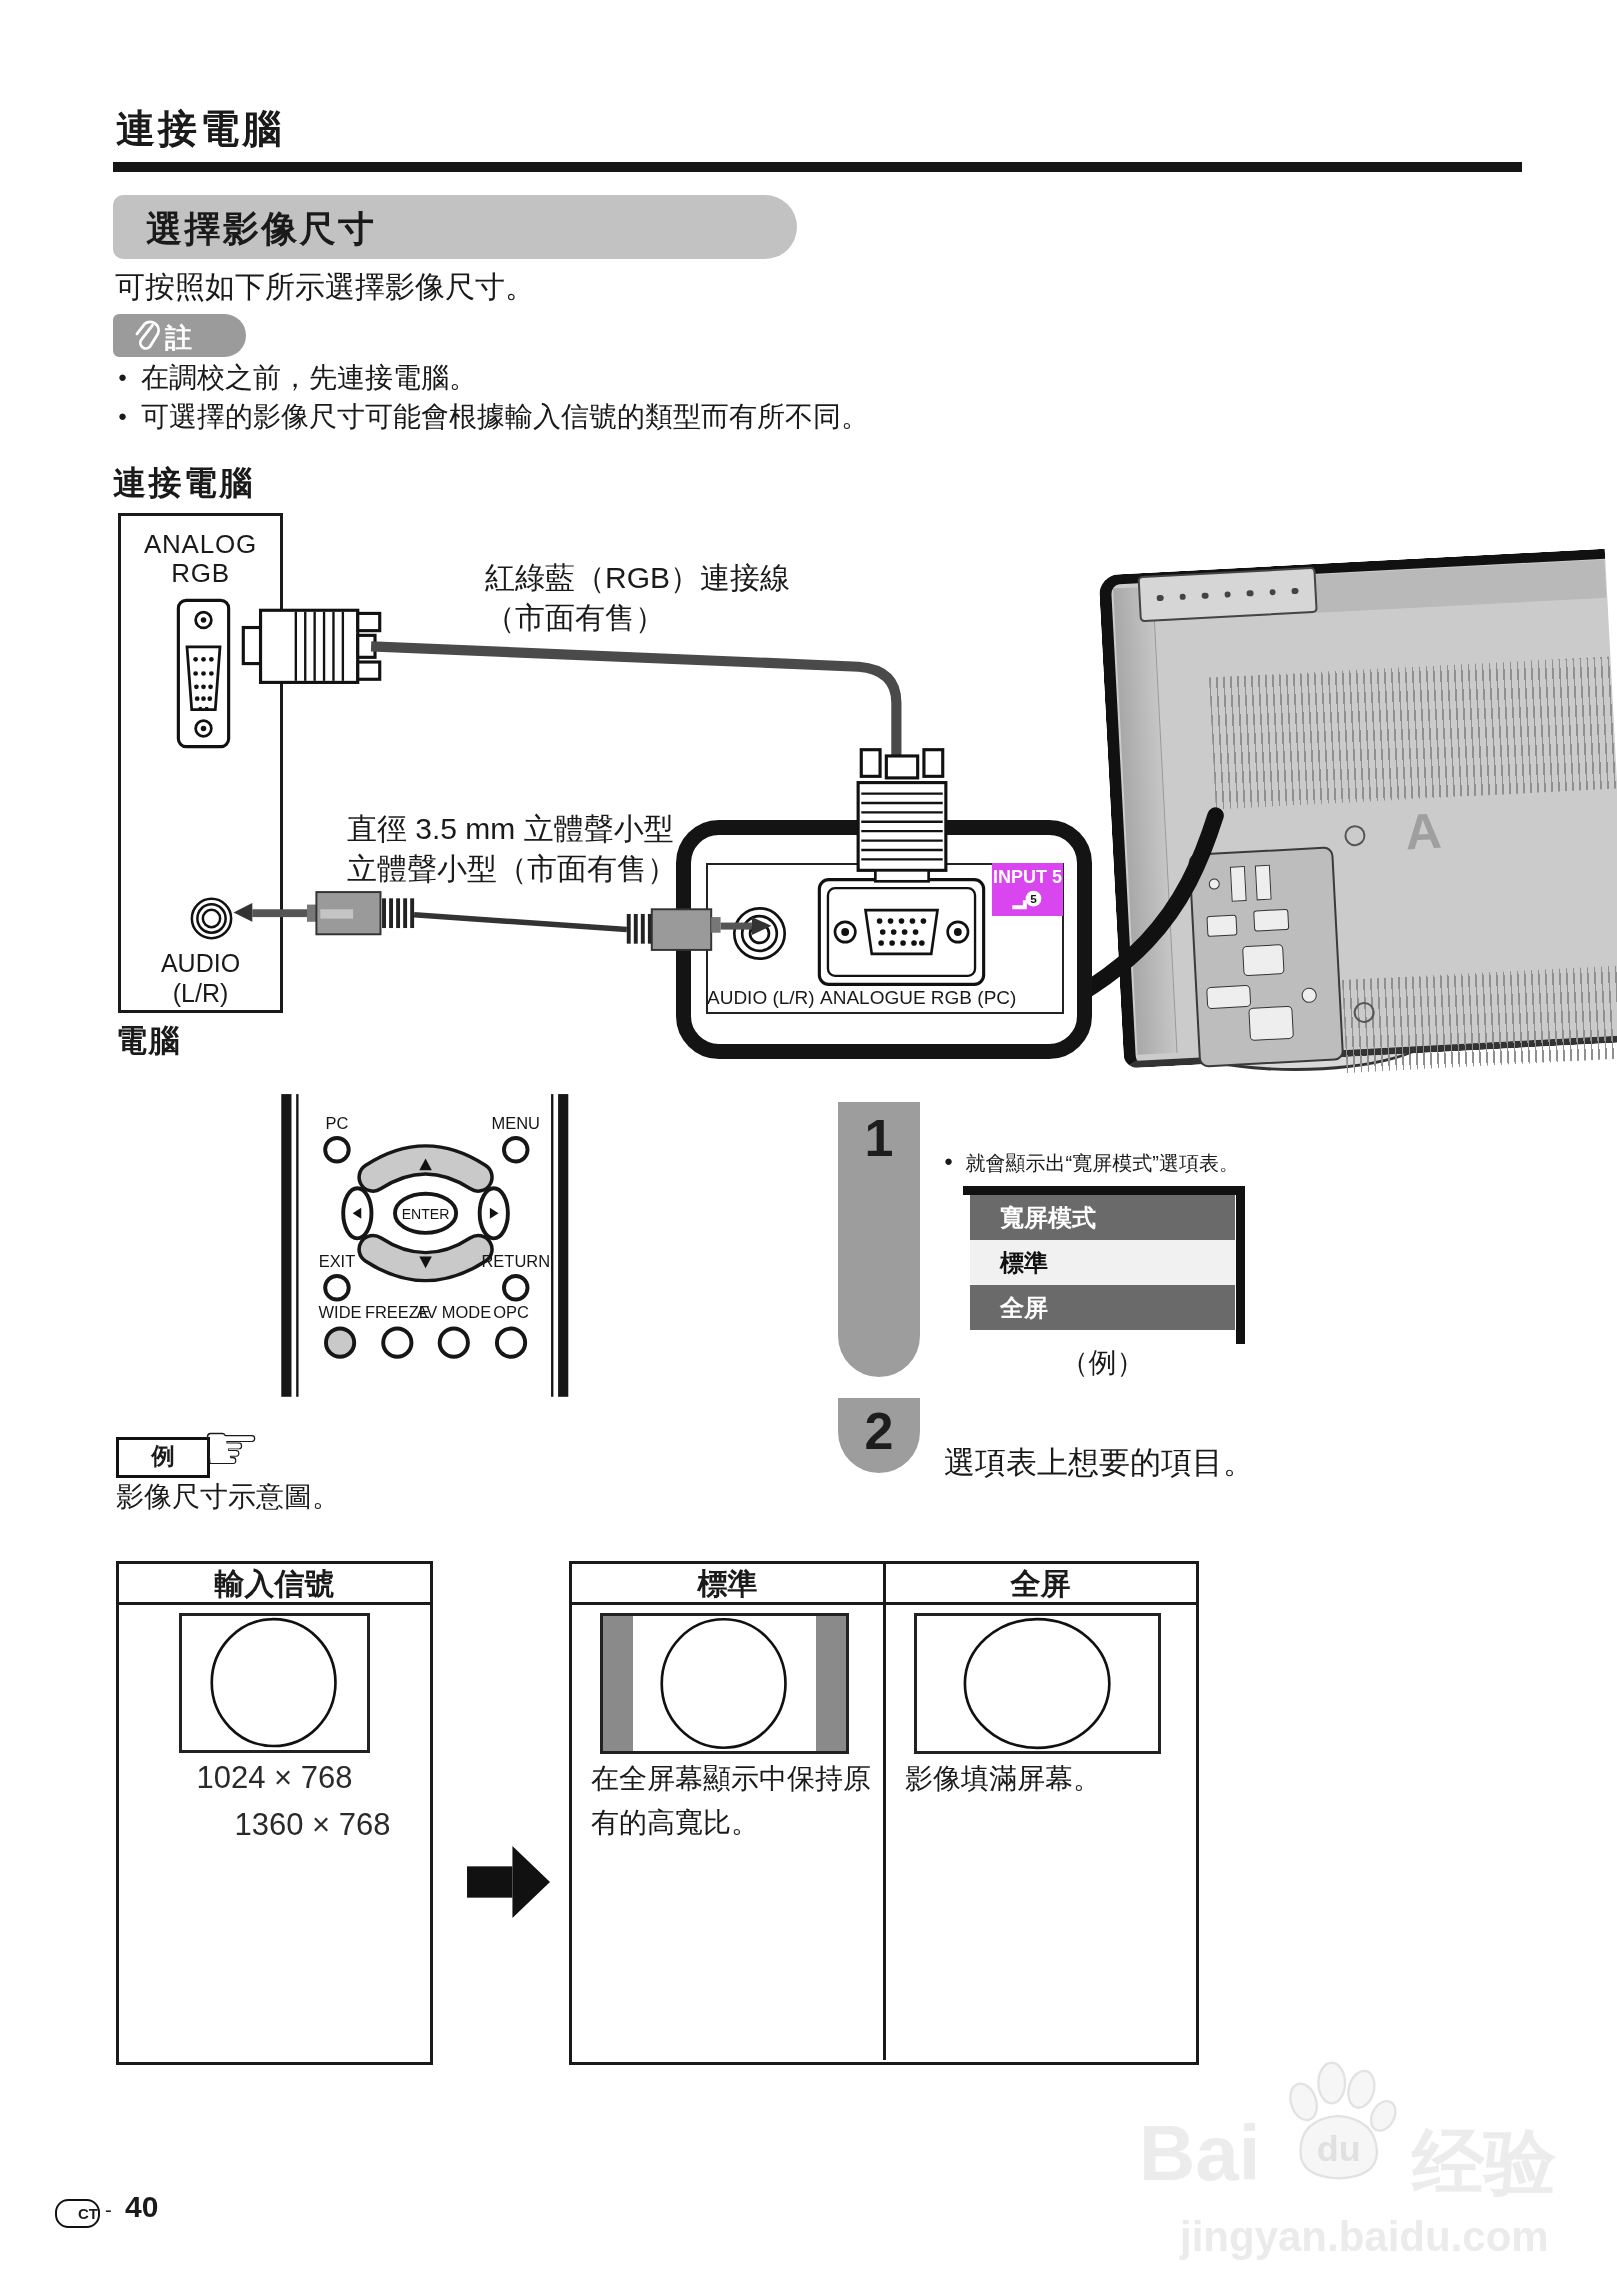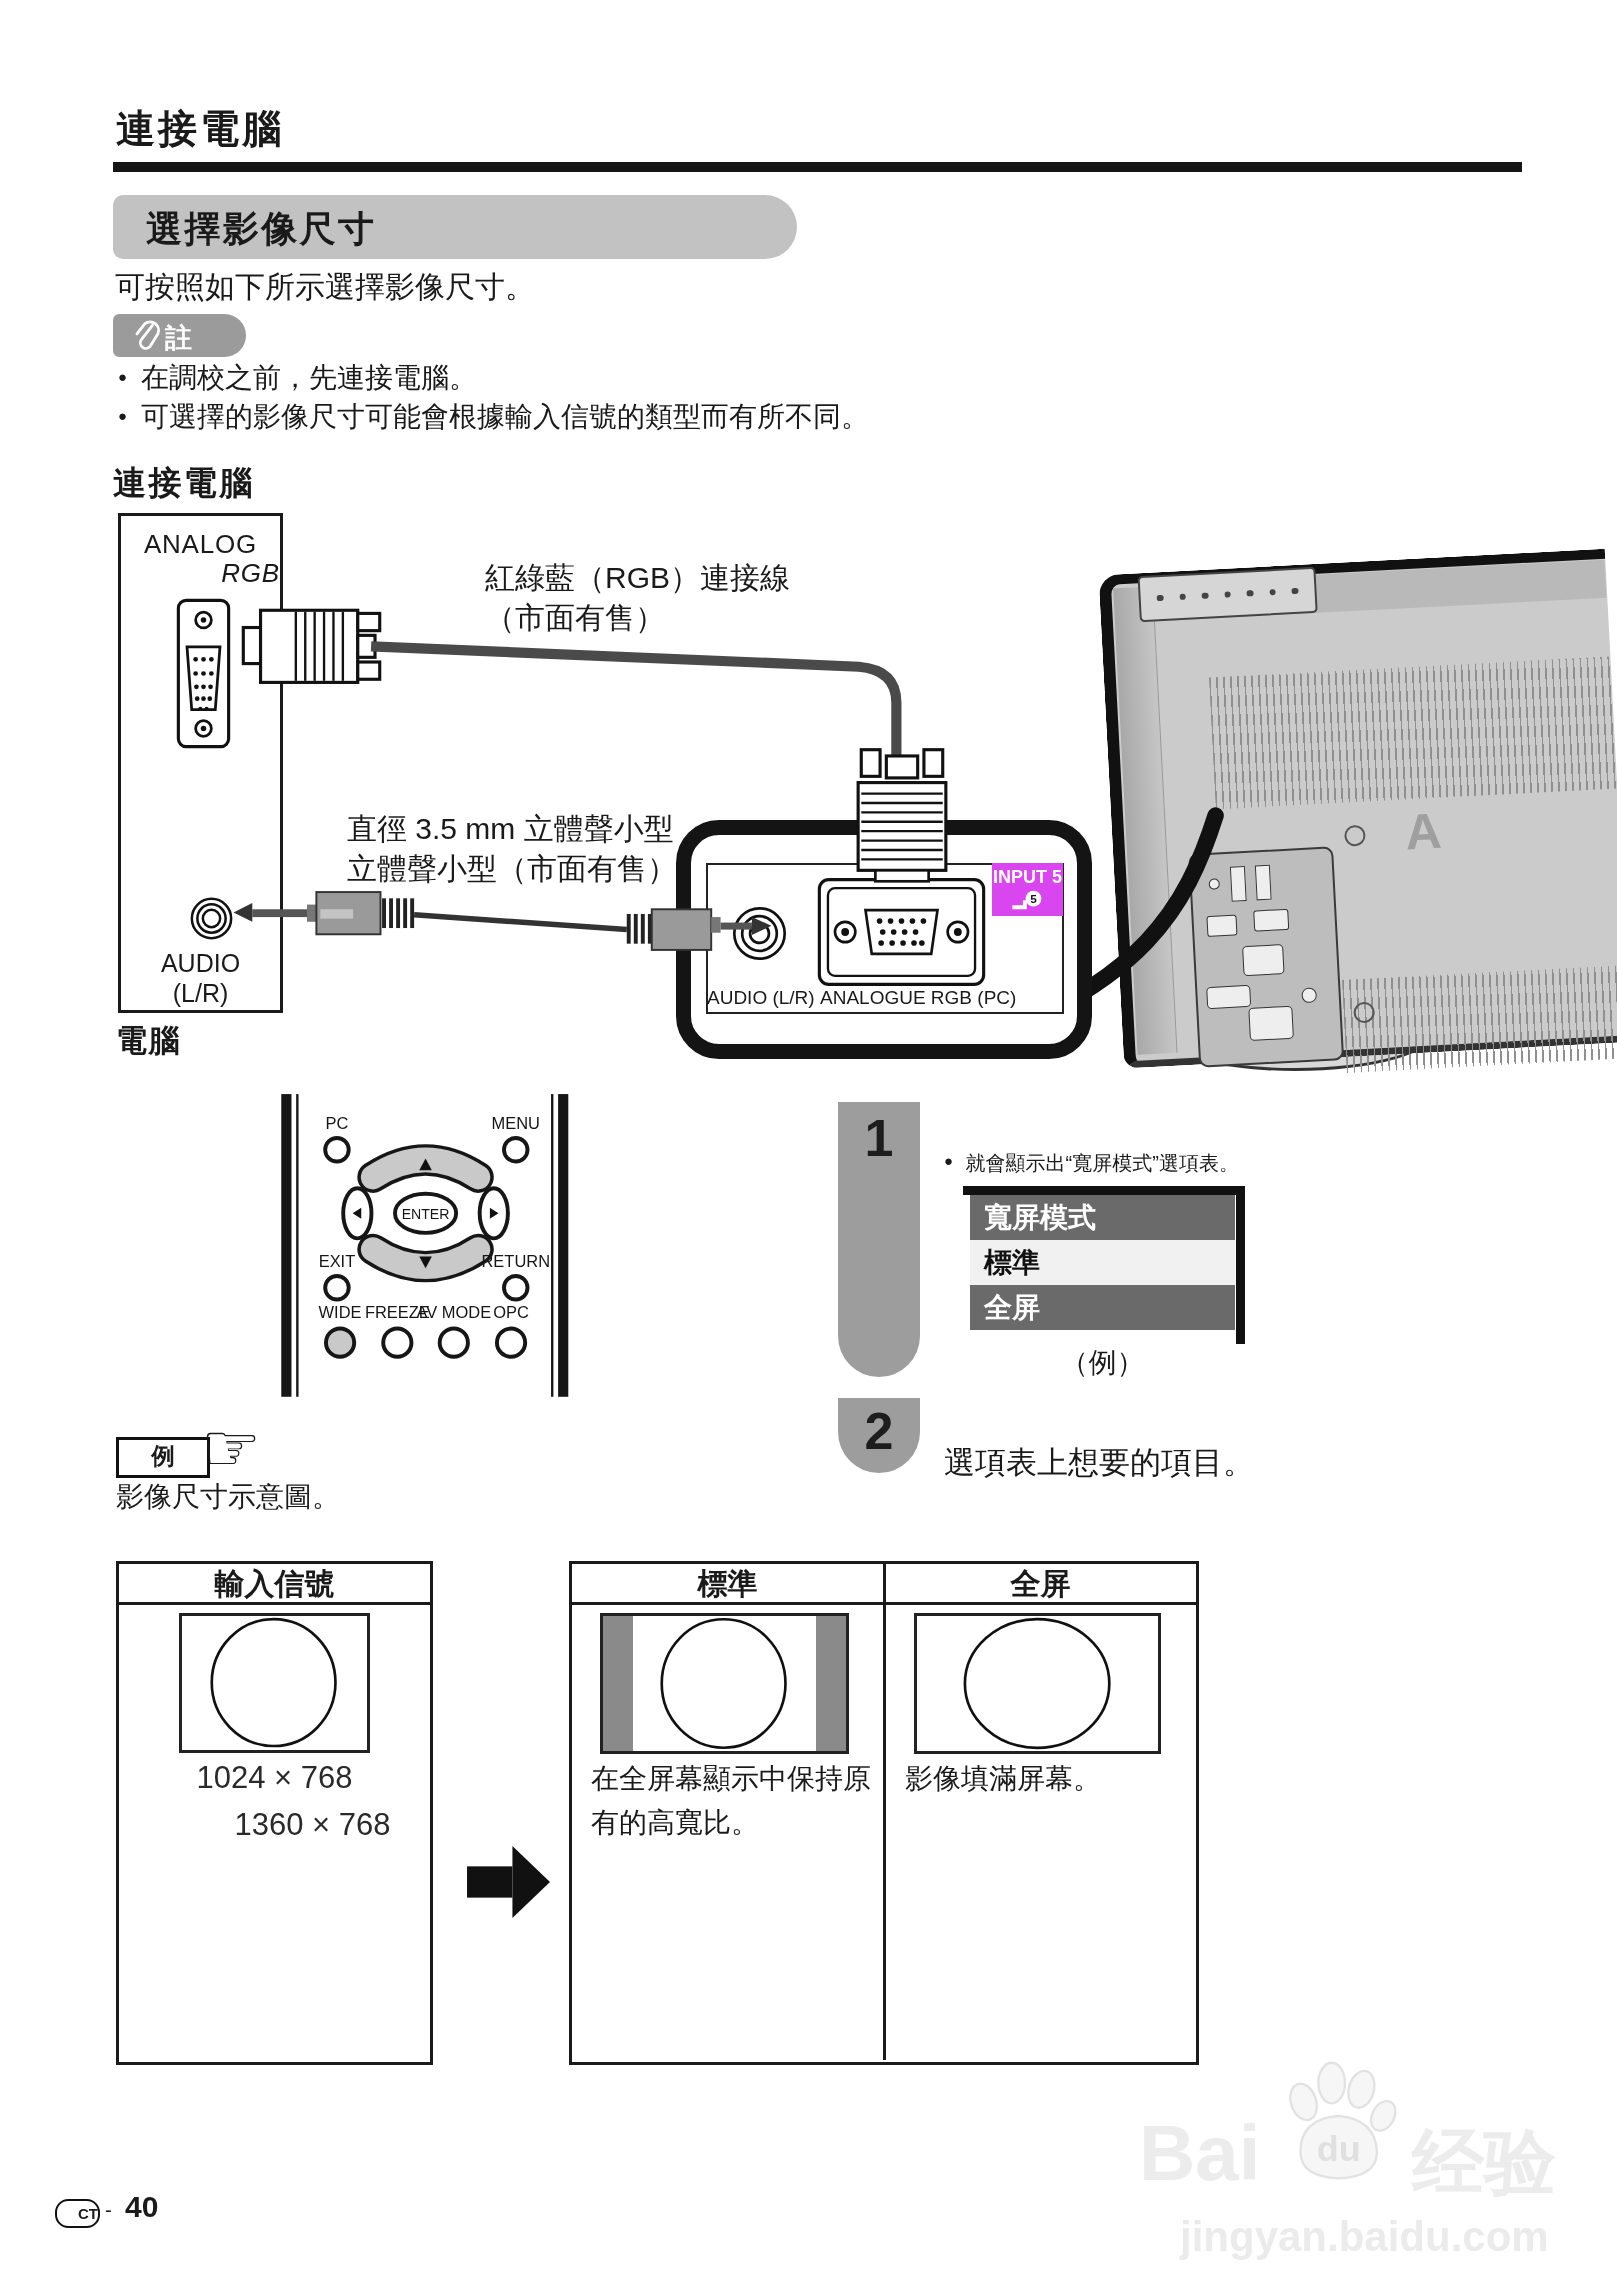--- a/index.html
+++ b/index.html
@@ -14,21 +14,21 @@
   .pill-text{left:146px;top:205px;font-size:36px;font-weight:bold;letter-spacing:2.4px;}
   .intro{left:115px;top:267px;font-size:30px;}
   .note-tag{left:113px;top:314px;width:133px;height:43px;background:#9b9b9b;border-radius:6.3px 22px 22px 6.3px;}
   .note-label{left:165px;top:320px;font-size:27px;font-weight:bold;color:#fff;}
   .bullet{font-size:28px;line-height:36px;}
   .bullet::before{content:"●";font-size:15px;vertical-align:4.7px;margin-right:14px;}
   .sec-head{left:113px;top:461px;font-size:33px;font-weight:bold;letter-spacing:2.4px;}
   
   .pc-box{left:118px;top:513px;width:165px;height:500px;border:3.9px solid #1a1a1a;background:#fff;box-sizing:border-box;}
   .pc-line1{left:0;top:12.5px;width:100%;text-align:center;font-size:26px;letter-spacing:0.8px;}
-  .pc-line2{left:0;top:42px;width:100%;text-align:right;font-size:26px;letter-spacing:0.8px;font-style:italic;}
+  .pc-line2{left:0;top:42px;width:100%;text-align:center;font-size:26px;letter-spacing:0.8px;}
   .pc-audio1{left:0;top:433px;width:100%;text-align:center;font-size:25px;}
   .pc-audio2{left:0;top:463px;width:100%;text-align:center;font-size:25px;}
   .pc-caption{left:116px;top:1020px;font-size:31px;font-weight:bold;letter-spacing:1.6px;}
   .cable-label{font-size:30px;line-height:39px;}
   
   .callout{left:676px;top:820px;width:416px;height:239px;border:15.7px solid #141414;border-radius:43px;background:#fff;box-sizing:border-box;}
   .inner-panel{left:706px;top:863px;width:358px;height:151px;border:2.4px solid #222;box-sizing:border-box;background:#fff;}
   .input-badge{left:992px;top:863px;width:71px;height:53px;background:#d946ef;}
   .input-badge-text{left:0;top:3.9px;width:100%;text-align:center;color:#fff;font-size:18px;font-weight:bold;}
   .jack-label{font-size:19px;letter-spacing:0px;}
@@ -47,21 +47,21 @@
   .tv-stand{left:1151px;top:987px;width:282px;height:78px;background:#d9d9d9;border:3.1px solid #333;border-radius:50%;}
   .tv-neck{left:1224px;top:945px;width:118px;height:55px;background:#c2c2c2;border:2.4px solid #333;border-radius:9.4px;}
   
   .step-tab{width:82px;background:#9d9d9d;border-radius:0 0 41px 41px;text-align:center;}
   .step-num{font-size:52px;font-weight:bold;color:#1d1d1d;line-height:1.1;}
   .step-line{font-size:31px;line-height:41px;}
   .step-bullet{font-size:20px;}
   .step-bullet::before{content:"●";font-size:15px;vertical-align:3.9px;margin-right:12.5px;}
   .menu-shadow{background:#111;}
   .menu-box{left:970px;top:1195px;width:265px;}
-  .menu-row{height:45px;line-height:45px;padding-left:14px;font-size:28px;font-weight:600;box-sizing:border-box;}
+  .menu-row{height:45px;line-height:45px;padding-left:30px;font-size:24px;font-weight:600;box-sizing:border-box;}
   .menu-dark{background:#6a6a6a;color:#fff;}
   .menu-light{background:#f1f1f1;color:#111;}
   .menu-caption{left:970px;top:1344px;width:265px;text-align:center;font-size:28px;}
   
   .ex-box{left:116px;top:1437px;width:88px;height:35px;border:3.9px solid #111;text-align:center;}
   .ex-label{font-size:23.5px;font-weight:bold;line-height:33px;}
   .ex-hand{left:201px;top:1409px;font-size:67px;font-family:"DejaVu Sans",sans-serif;}
   .ex-caption{left:116px;top:1478px;font-size:28px;}
   
   .tbl{border:3.9px solid #1a1a1a;box-sizing:border-box;background:#fff;}

